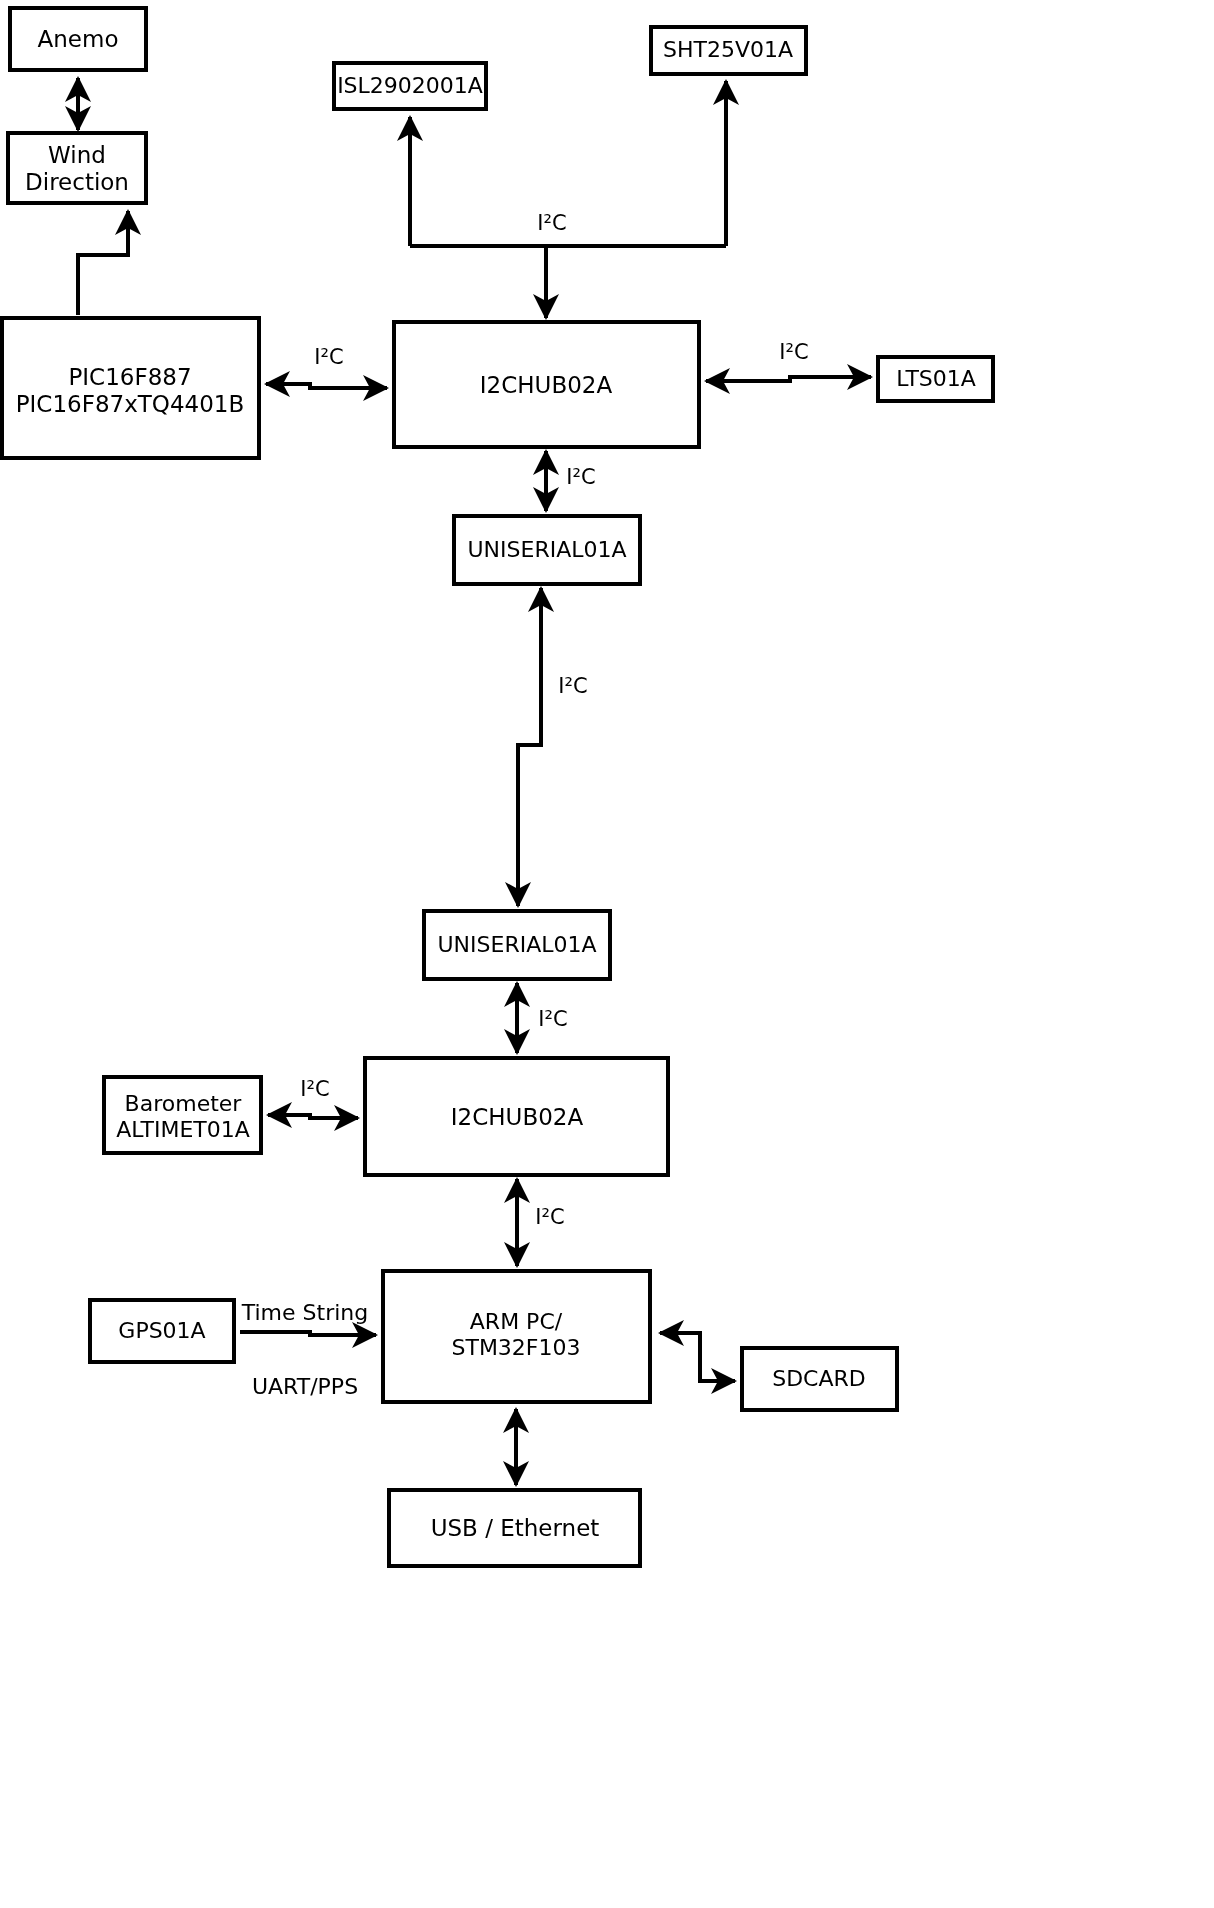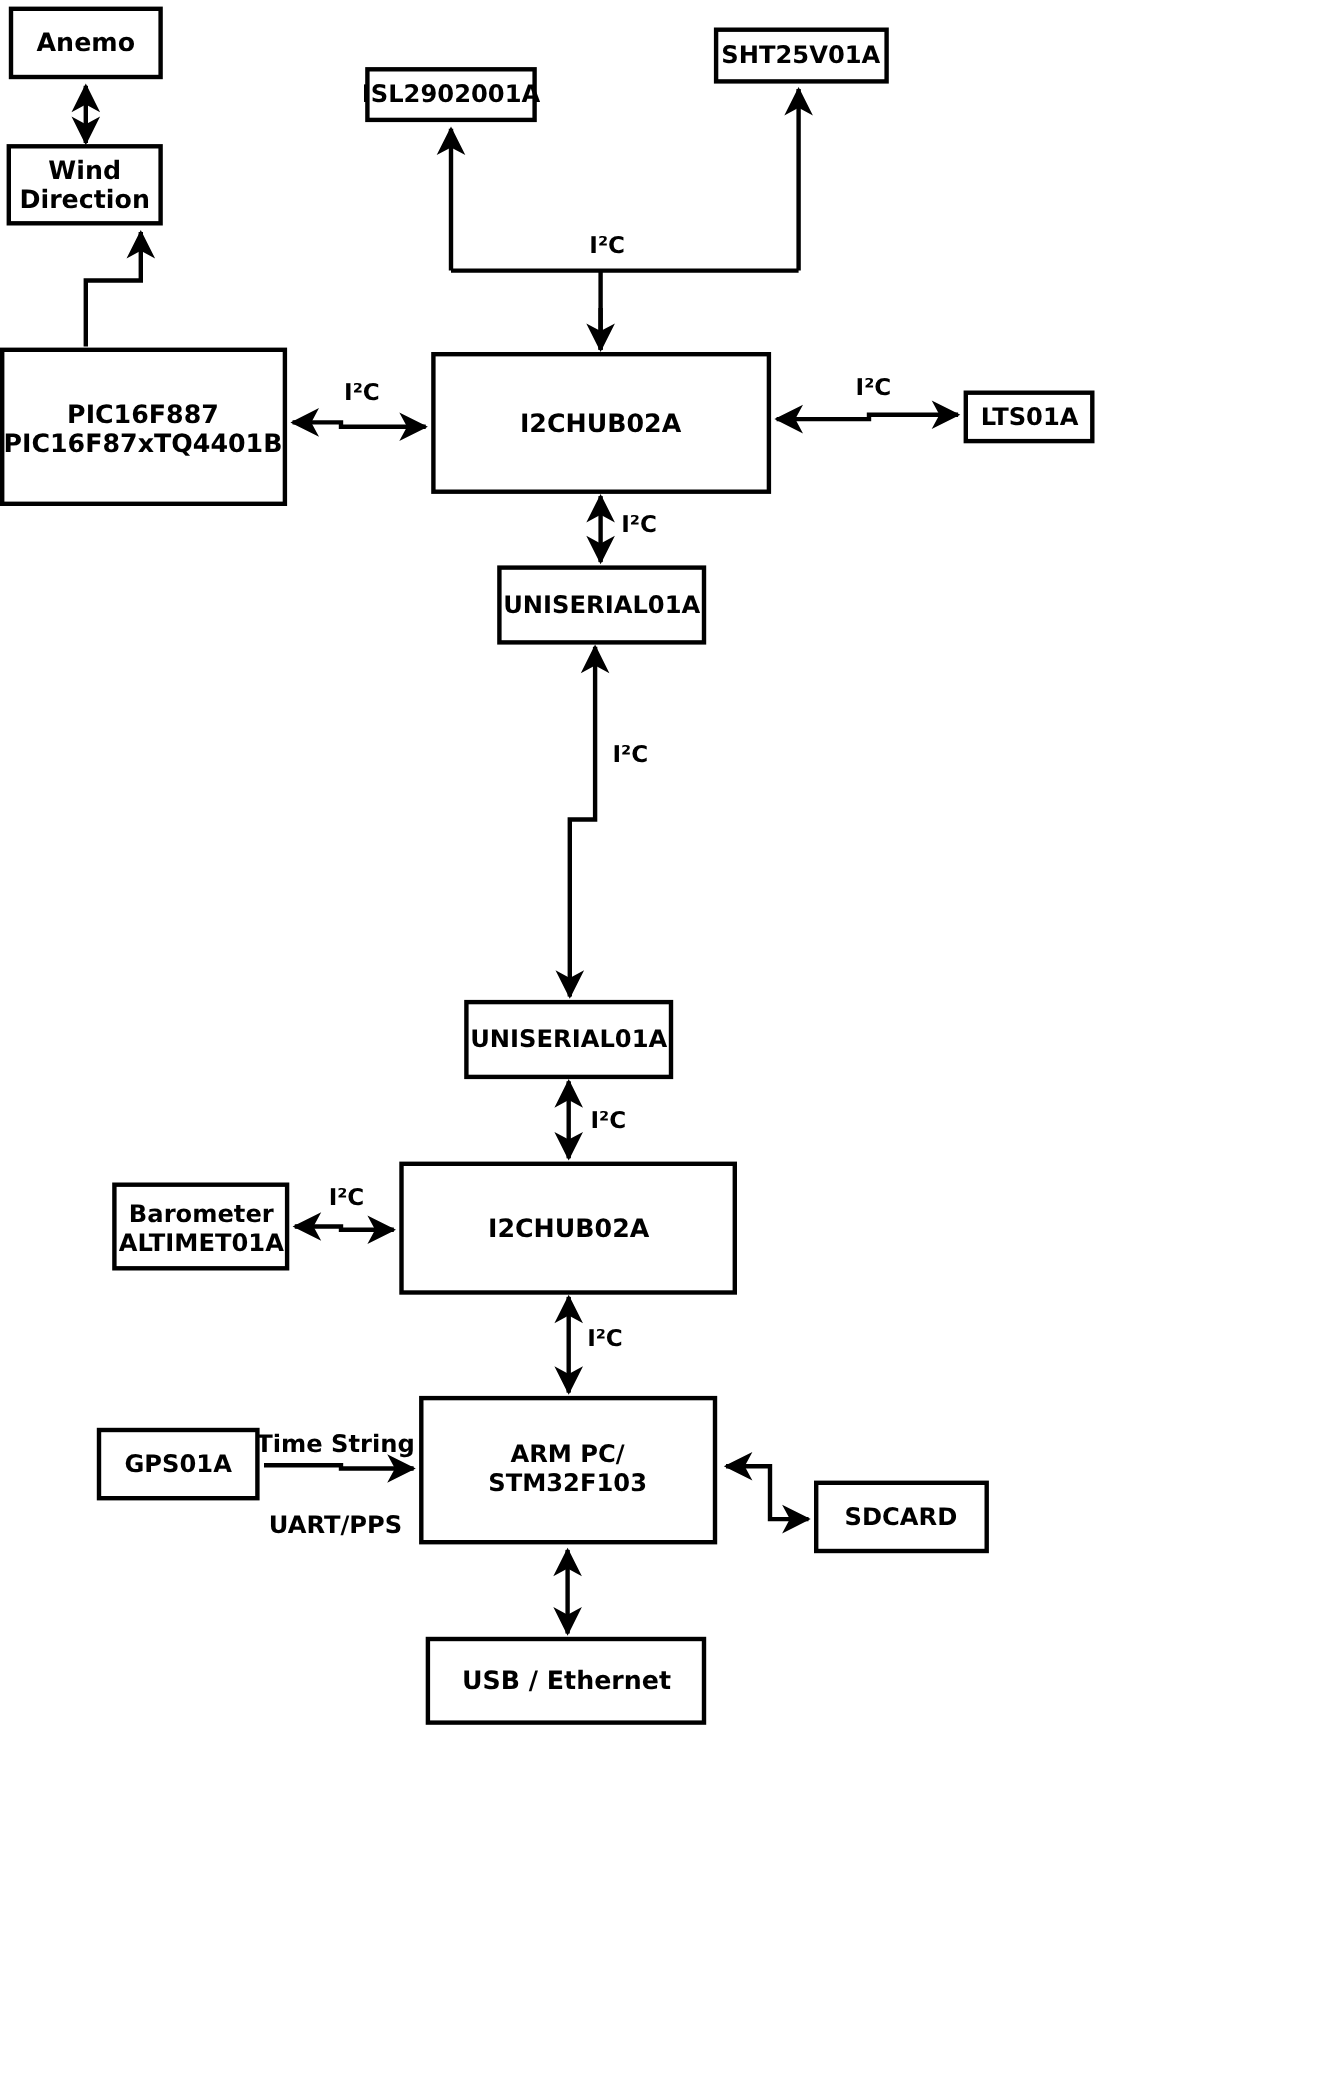--- a/index.html
+++ b/index.html
@@ -11,21 +11,20 @@
     width: 1214px;
     height: 1908px;
     font-family: "DejaVu Sans", sans-serif;
     overflow: hidden;
   }
   #diagram-root {
     position: relative;
     width: 1150px;
     height: 1908px;
     background: #ffffff;
-    font-weight: bold;
   }
   svg.diagram {
     position: absolute;
     top: 0;
     left: 0;
     width: 1214px;
     height: 1908px;
   }
   .node-rect {
     fill: #ffffff;

